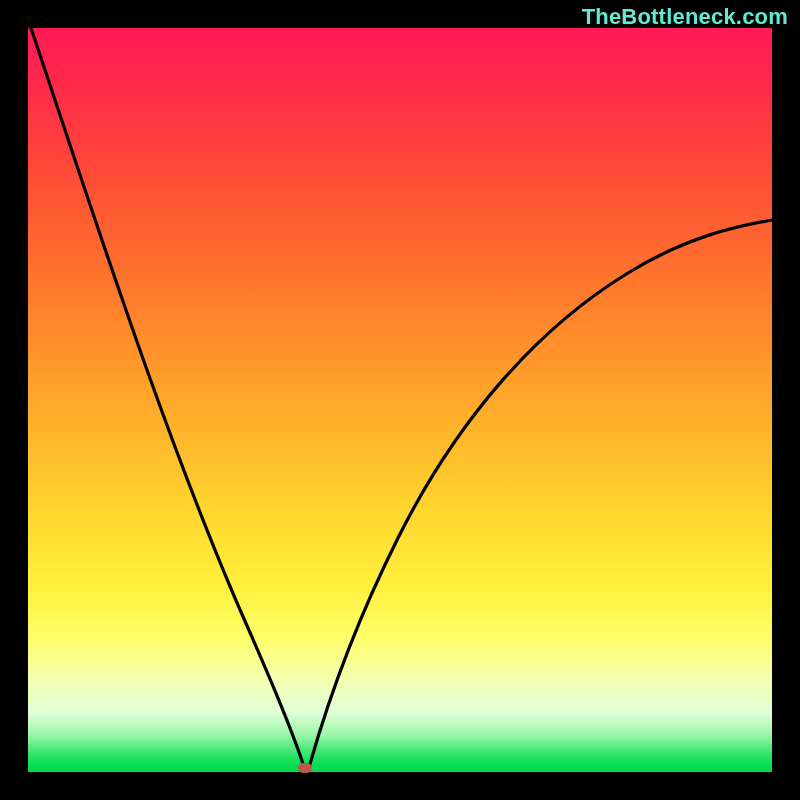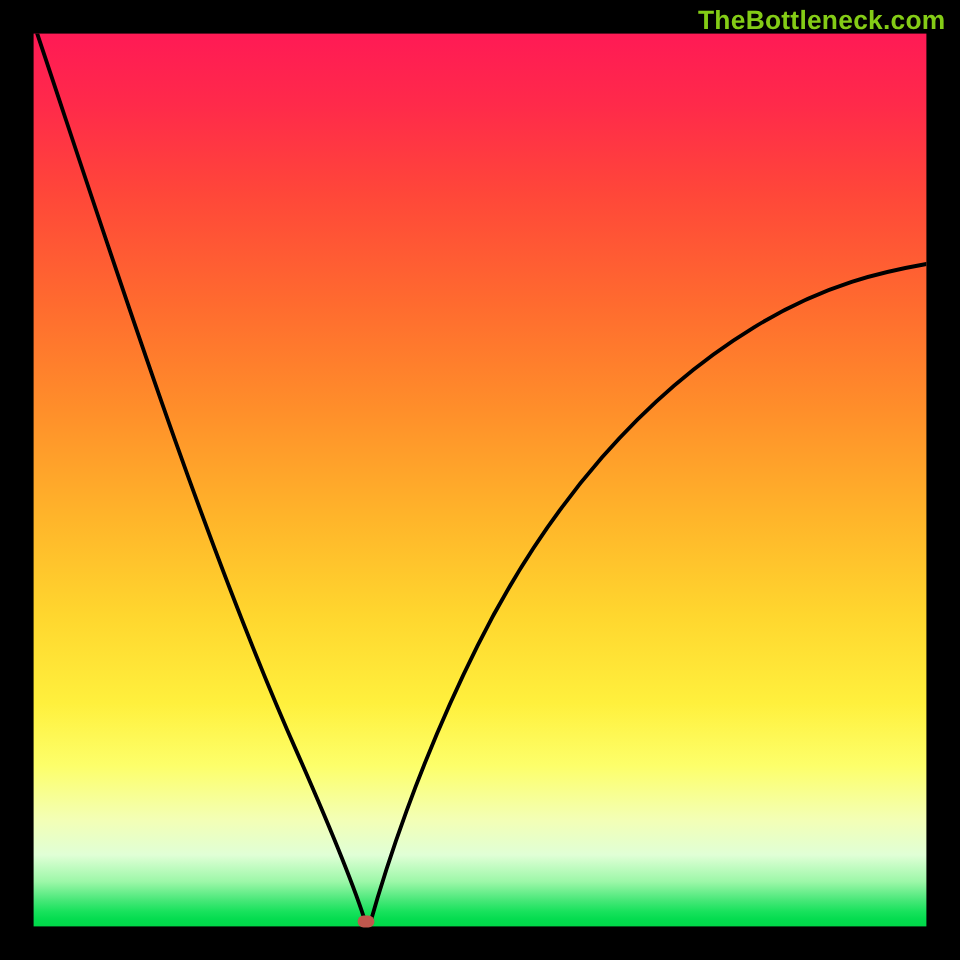--- a/index.html
+++ b/index.html
@@ -35,21 +35,21 @@
       #00d948 100%
     );
   }
   .watermark {
     position: absolute;
     top: 4px;
     right: 12px;
     font-family: Arial, Helvetica, sans-serif;
     font-size: 22px;
     font-weight: 600;
-    color: #84cc16;
+    color: #5eead4;
     letter-spacing: 0.2px;
   }
   svg.curve {
     position: absolute;
     left: 0;
     top: 0;
     width: 744px;
     height: 744px;
   }
   .marker {

